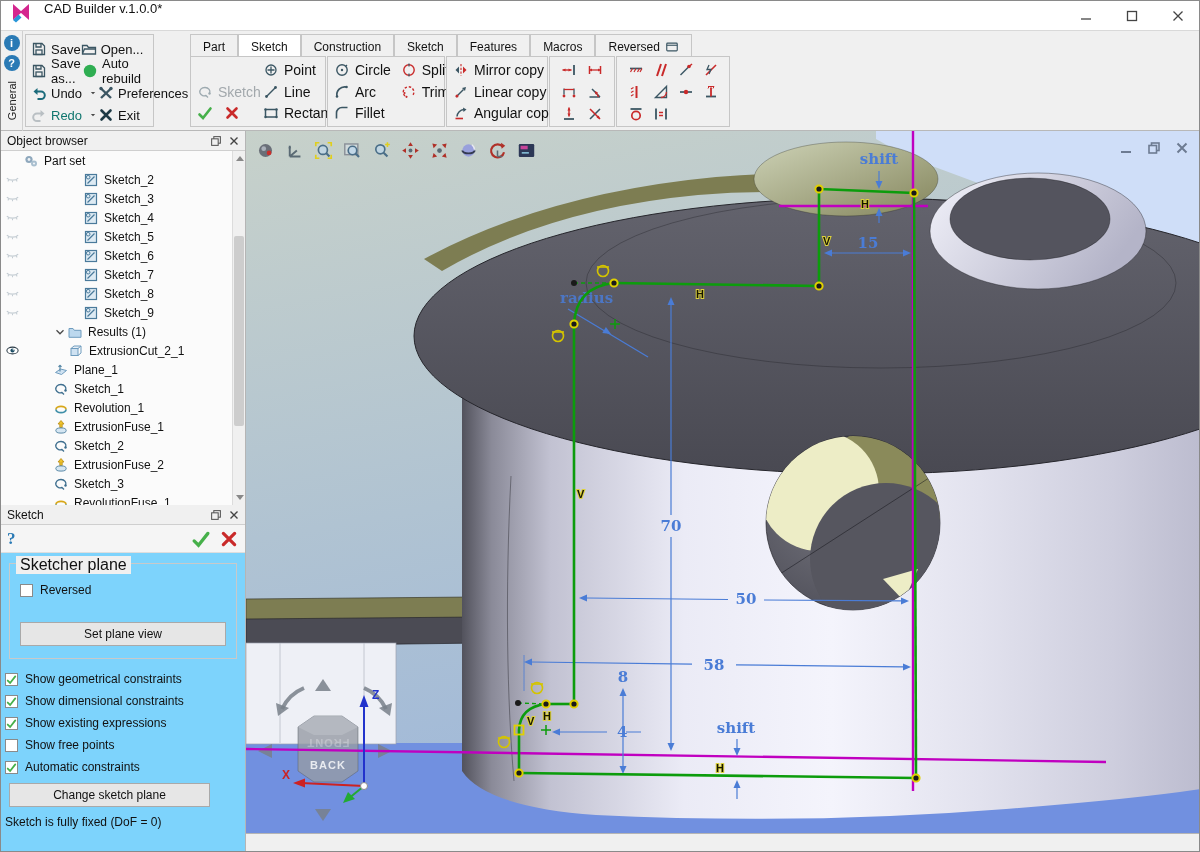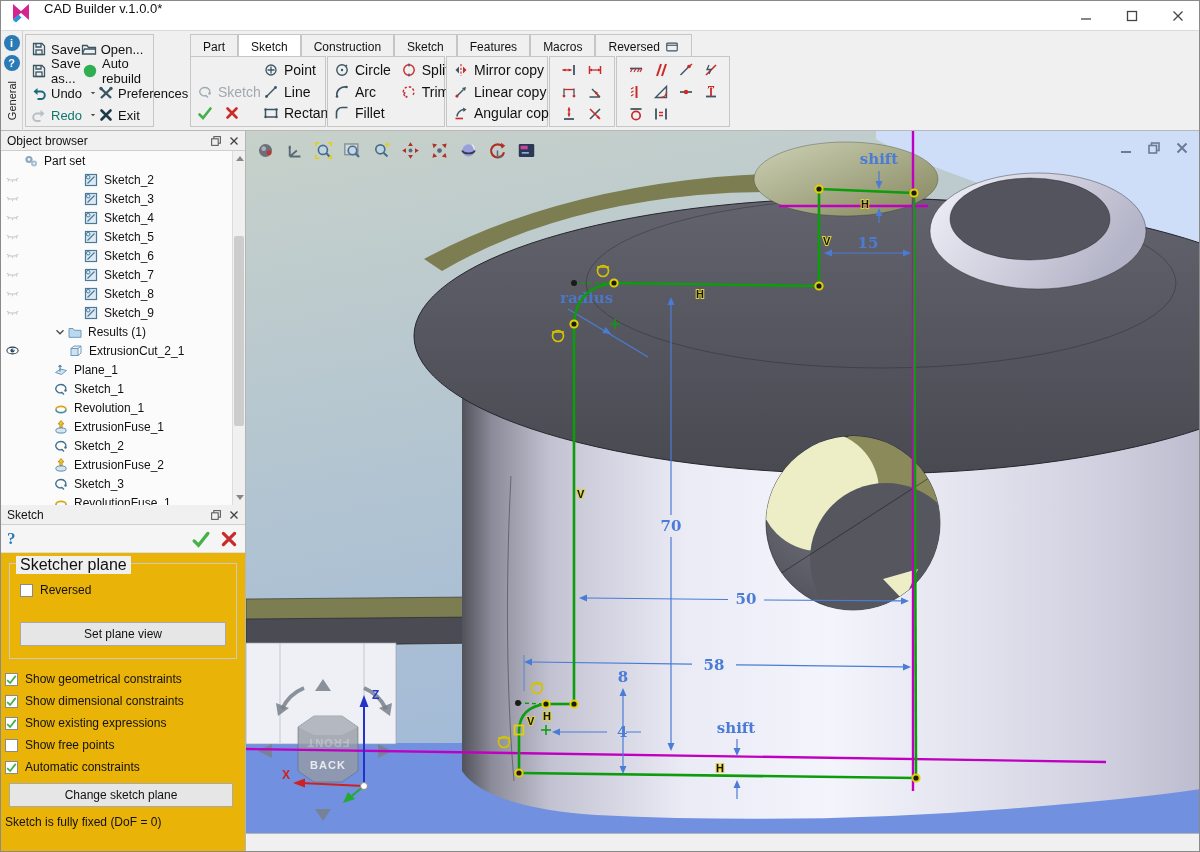--- a/index.html
+++ b/index.html
@@ -30,21 +30,21 @@
   #groups{position:absolute;left:189px;top:25px;height:71px;display:flex;}
   .rgroup{border:1px solid #c6c6c6;background:#f0f0f0;margin-right:1px;padding:2px 6px;position:relative;}
   .rg-flexcol{display:flex;flex-direction:column;justify-content:space-around;}
   .tool{display:flex;align-items:center;gap:5px;font-size:14px;color:#111;height:22px;cursor:default;white-space:nowrap;text-align:right;}
   .tool.disabled{color:#a2a8ac;}
   .ti{width:16px;height:16px;flex:0 0 16px;}
   .two-col{display:flex;gap:10px;}
   .cgrid{display:grid;grid-auto-rows:22px;align-items:center;justify-items:center;}
   .cbtn{width:22px;height:20px;display:flex;align-items:center;justify-content:center;}
   
-  #sidebar{position:absolute;left:0;top:130px;width:245px;height:722px;background:#eab308;border-right:1px solid #b5b5b5;}
+  #sidebar{position:absolute;left:0;top:130px;width:245px;height:722px;background:#7dd3fc;border-right:1px solid #b5b5b5;}
   .panel-header{height:20px;background:#f0f0f0;border-bottom:1px solid #cfcfcf;display:flex;align-items:center;font-size:12px;color:#111;padding-left:6px;}
   .ph-btns{margin-left:auto;display:flex;gap:2px;padding-right:3px;}
   .ph-btn{width:16px;height:16px;display:flex;align-items:center;justify-content:center;}
   #ob-body{position:relative;height:354px;background:#fbfbfb;overflow:hidden;}
   .trow{display:flex;align-items:center;height:19px;font-size:12px;color:#111;white-space:nowrap;}
   .trow .eyec{width:22px;flex:0 0 22px;display:flex;justify-content:center;}
   .trow .ticon{width:16px;height:16px;flex:0 0 16px;margin-right:5px;}
   #ob-scroll{position:absolute;right:0;top:0;width:13px;height:354px;background:#f0f0f0;border-left:1px solid #dcdcdc;}
   #ob-thumb{position:absolute;left:1px;top:85px;width:10px;height:190px;background:#cdcdcd;border-radius:2px;}
   .sb-arrow{position:absolute;left:3px;width:0;height:0;border-left:4px solid transparent;border-right:4px solid transparent;}
@@ -977,21 +977,21 @@
         </div>
         <div class="cbrow">
           <span class="cbox">
             <svg width="11" height="11">
               <use href="#s-check"></use>
             </svg>
           </span>
           <span>Automatic constraints</span>
         </div>
       </div>
-    <div class="btn" style="width:224px;margin-left:8px;margin-top:6px">Change sketch plane</div>
+    <div class="btn" style="width:201px;margin-left:8px;margin-top:6px">Change sketch plane</div>
     <div id="sk-status">Sketch is fully fixed (DoF = 0)</div>
   </div>
 
   <div id="viewport">
     <svg id="scene" width="955" height="702" viewBox="0 0 955 702">
       <defs>
         <linearGradient id="bgGrad" x1="0" y1="0" x2="0.25" y2="1">
           <stop offset="0" stop-color="#c7d1ca"></stop>
             <stop offset="0.55" stop-color="#b0c3d2"></stop>
             <stop offset="1" stop-color="#9fb8da"></stop>

